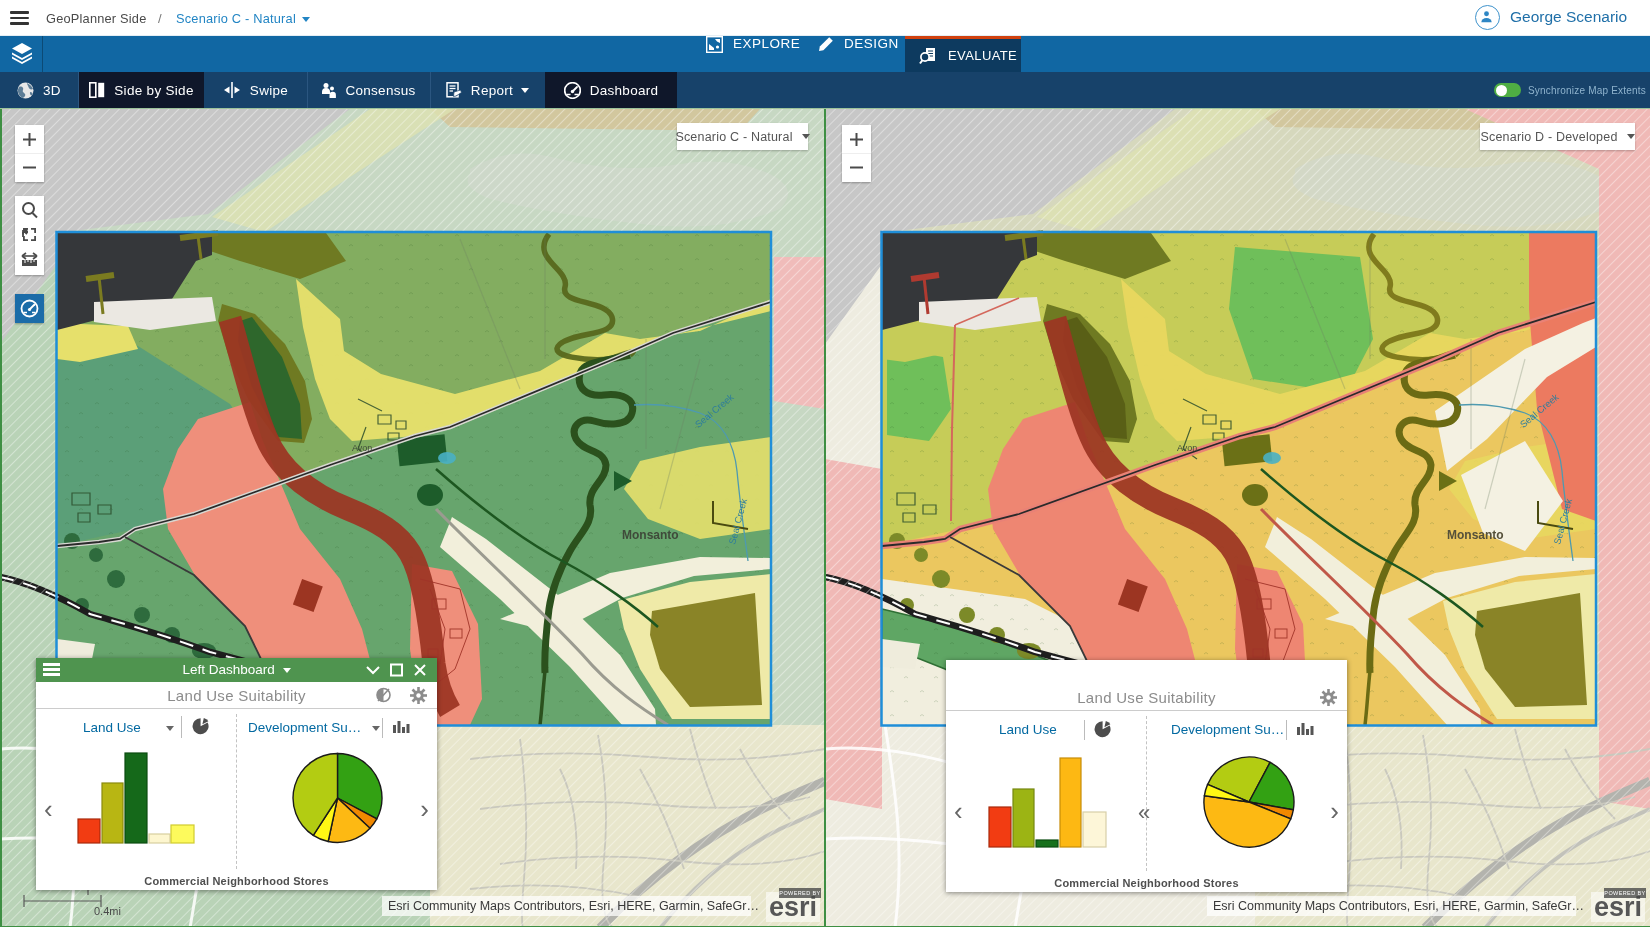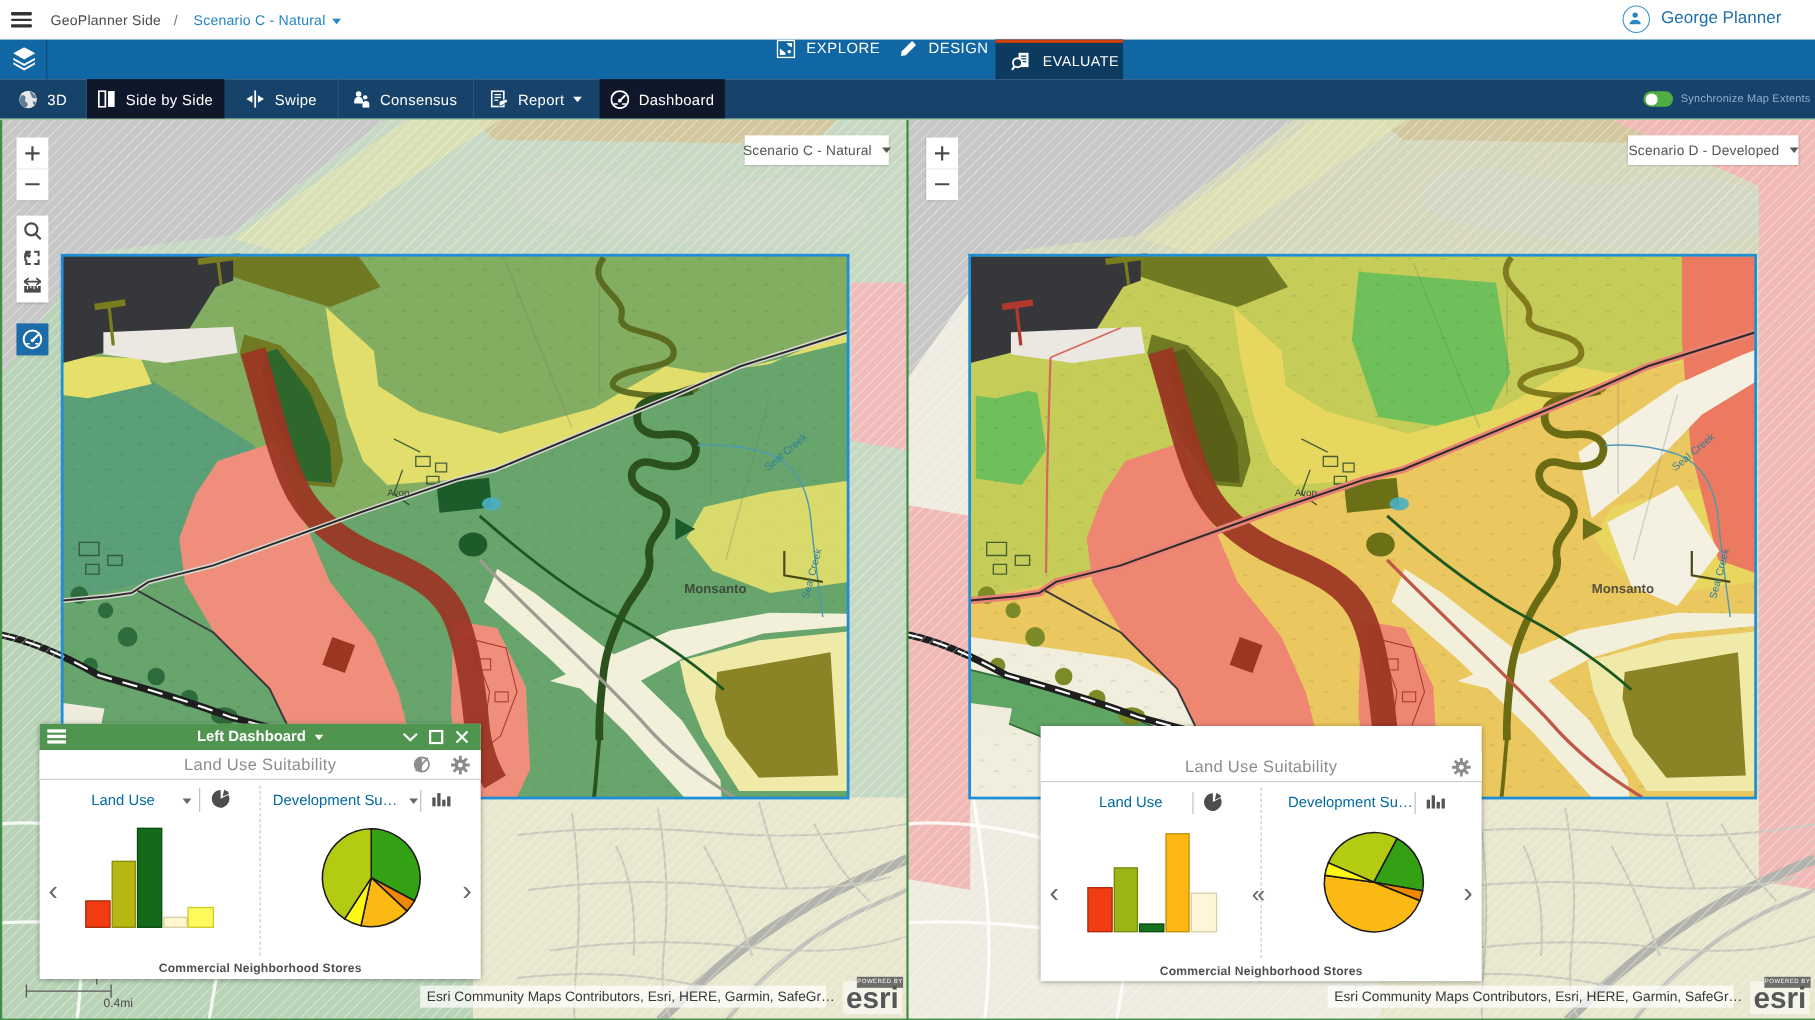--- a/index.html
+++ b/index.html
@@ -33,21 +33,21 @@
 .lborder{position:absolute;left:0;top:0;width:1.5px;height:819px;background:#3e8f43;z-index:30}
 .ctl{position:absolute;background:#fff;box-shadow:0 1px 2px rgba(0,0,0,.3);z-index:10}
 .scen{position:absolute;top:14px;height:27px;background:#fff;box-shadow:0 1px 2px rgba(0,0,0,.25);z-index:10;display:flex;align-items:center;justify-content:center;font-size:12.5px;color:#555;white-space:nowrap;letter-spacing:.2px}
 .scen .caret{border-top-color:#555;margin-left:9px}
 .attr{position:absolute;top:787px;height:20px;background:rgba(255,255,255,.72);z-index:8;font-size:12.5px;color:#383838;display:flex;align-items:center;padding:0 6px;white-space:nowrap}
 .esri{position:absolute;left:762px;top:779px;width:61px;height:26px;z-index:8}
 .esri .pb{position:absolute;right:2px;top:0;width:42px;height:10px;background:rgba(70,70,70,.78);color:#fff;font-size:5.5px;text-align:center;line-height:10px;letter-spacing:.4px}
 .esri .word{position:absolute;left:4px;top:4px;font-size:27px;font-weight:bold;color:#575757;background:rgba(255,255,255,.55);line-height:30px;padding:0 3px}
 .dash{position:absolute;width:401px;height:232px;background:#fff;box-shadow:0 1px 5px rgba(0,0,0,.45);z-index:20}
 .dhead{position:absolute;left:0;top:0;width:100%;height:24px;background:#4f944f;color:#fff}
-.dtitle{position:absolute;width:100%;text-align:center;top:4px;font-size:13.5px;font-weight:bold}
+.dtitle{position:absolute;width:100%;text-align:center;top:4px;font-size:13.5px;font-weight:normal}
 .dburger{position:absolute;left:7px;top:5px;width:17px}
 .dburger div{height:2.5px;background:#fff;margin-bottom:2.5px}
 .drow2{position:absolute;left:0;top:24px;width:100%;height:27px;border-bottom:1px solid #ccc;background:#fff}
 .drow2 .t{position:absolute;width:100%;text-align:center;top:5px;font-size:15px;color:#8c8c8c;letter-spacing:.3px}
 .dcolhead{position:absolute;top:62px;font-size:13.5px;color:#0369a1}
 .ddash{position:absolute;left:200px;top:56px;height:155px;border-left:1px dashed #c3c3c3}
 .darrow{position:absolute;top:136px;font-size:26px;color:#666;font-family:"Liberation Sans",sans-serif}
 .dfoot{position:absolute;width:100%;text-align:center;top:217px;font-size:11px;font-weight:bold;color:#4f4f4f;letter-spacing:.2px}
 </style></head>
 <body>
@@ -60,21 +60,21 @@
     </div>
 <span class="crumb1">GeoPlanner Side</span>
     <span class="crumbsl">/</span>
 <span class="crumb2">Scenario C - Natural<span class="caret"></span></span>
 <div class="avatar">
       <svg width="15" height="15" viewBox="0 0 16 16">
         <circle cx="8" cy="5" r="2.6" fill="#2e86c4"></circle>
         <path d="M2.5 14 a5.5 4.5 0 0 1 11 0 z" fill="#2e86c4"></path>
       </svg>
     </div>
-<span class="uname">George Planner</span>
+<span class="uname">George Scenario</span>
 </div>
 
 <div class="navbar"></div>
 <div class="navdiv"></div>
 <svg style="position:absolute;left:12px;top:43px;z-index:5" width="20" height="21" viewBox="0 0 20 21">
 <path d="M10 0 L20 5.5 L10 11 L0 5.5 Z" fill="#fff"></path>
 <path d="M0 9.5 L10 15 L20 9.5 L20 11.5 L10 17 L0 11.5 Z" fill="#fff"></path>
 <path d="M0 13.5 L10 19 L20 13.5 L20 15.5 L10 21 L0 15.5 Z" fill="#fff"></path>
 </svg>
 <div class="tab" style="left:706px"><svg width="17" height="17" viewBox="0 0 17 17">
@@ -118,21 +118,21 @@
       <path d="M8.5 13 a3.2 3.2 0 0 1 6.4 0 l0 3 -6.4 0 Z" fill="#fff"></path>
     </svg>Consensus</div>
 <div class="tsep" style="left:430px"></div>
 <div class="tbtn" style="left:430px;width:115px"><svg style="margin-right:9px" width="16" height="17" viewBox="0 0 16 17">
       <rect x="1" y="0.8" width="11" height="14" fill="none" stroke="#fff" stroke-width="1.5"></rect>
       <line x1="3.5" y1="4" x2="9.5" y2="4" stroke="#fff" stroke-width="1.3"></line>
       <line x1="3.5" y1="6.5" x2="9.5" y2="6.5" stroke="#fff" stroke-width="1.3"></line>
       <line x1="3.5" y1="9" x2="7" y2="9" stroke="#fff" stroke-width="1.3"></line>
       <path d="M8 10 L14.5 8 L15.5 10.5 L10 14 L7.5 14.5 Z" fill="#fff" stroke="#17426a" stroke-width=".7"></path>
     </svg>Report<span class="caret" style="border-top-color:#fff;margin-left:8px"></span></div>
-<div class="tbtn green" style="left:545px;width:114px"><svg style="margin-right:9px" width="17" height="17" viewBox="0 0 17 17">
+<div class="tbtn green" style="left:545px;width:132px"><svg style="margin-right:9px" width="17" height="17" viewBox="0 0 17 17">
       <circle cx="8.5" cy="8.5" r="7.8" fill="none" stroke="#fff" stroke-width="1.7"></circle>
       <path d="M8.5 9.5 L13 5" stroke="#fff" stroke-width="1.8" stroke-linecap="round"></path>
       <circle cx="8.5" cy="9.5" r="1.7" fill="#fff"></circle>
       <path d="M3 12.5 L6.5 12.5 M10.5 12.5 L14 12.5" stroke="#fff" stroke-width="1.5"></path>
     </svg>Dashboard</div>
 <div class="toggle">
     <div class="knob"></div>
   </div>
 <div class="tglbl">Synchronize Map Extents</div>
 

